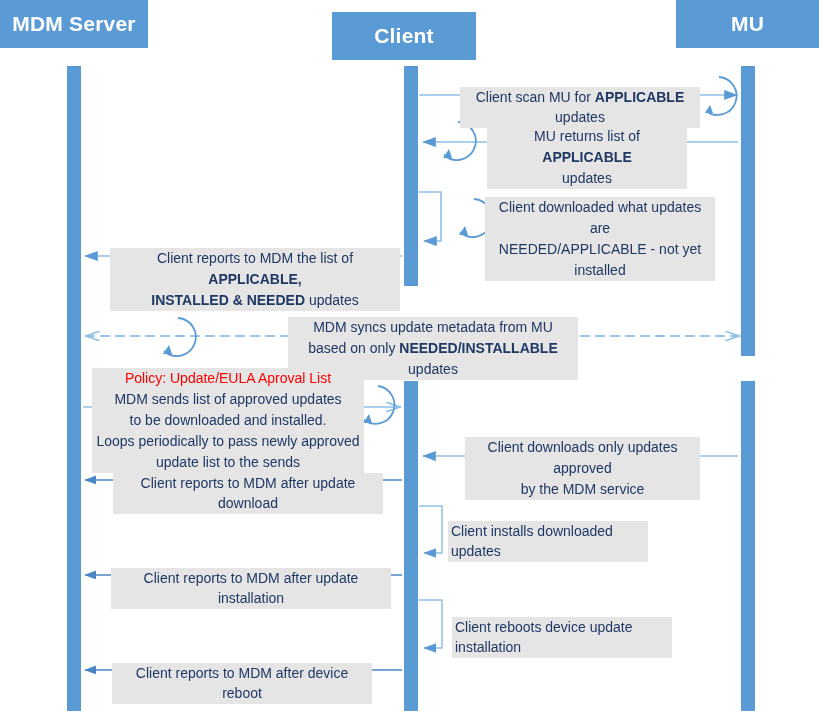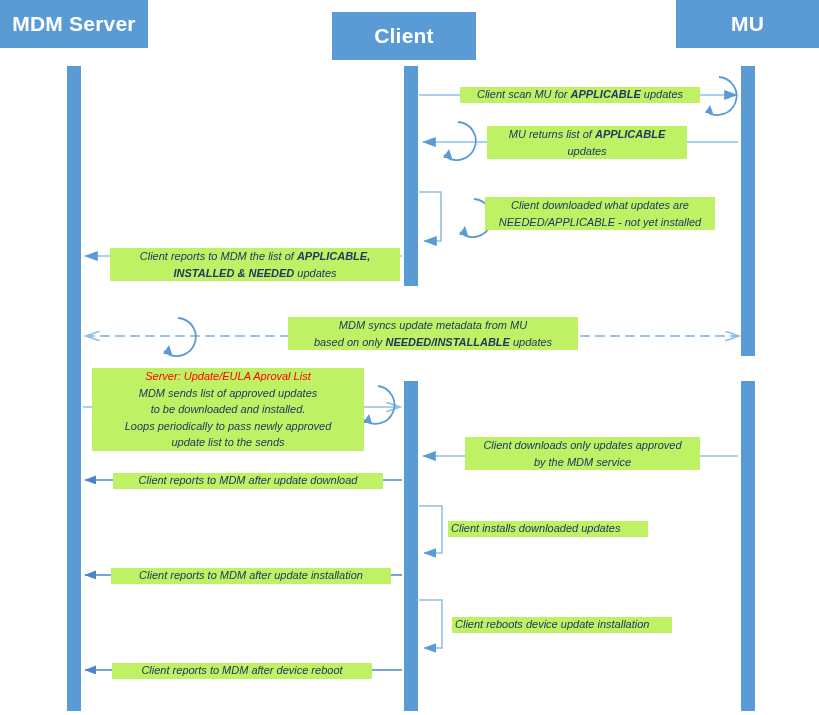--- a/index.html
+++ b/index.html
@@ -30,29 +30,28 @@
     letter-spacing: 0.2px;
     box-sizing: border-box;
   }
   .lifeline {
     position: absolute;
     background: #5b9bd5;
     width: 14px;
   }
   .msg-label {
     position: absolute;
-    font-size: 11px;
+    font-size: 14px;
     color: #1f3864;
     line-height: 1.45;
     text-align: center;
-    background: #bef264;
+    background: #e5e5e5;
     padding: 0 3px;
     box-sizing: border-box;
     white-space: normal;
-    font-style: italic;
   }
   .msg-label b {
     font-weight: bold;
   }
   .policy-line {
     color: #ff0000;
     font-weight: normal;
   }
   svg.overlay {
     position: absolute;
@@ -190,21 +189,21 @@
 
   <div class="msg-label lbl-multi" style="left:110px; top:248px; width:290px;">
     <span>Client reports to MDM the list of </span><b>APPLICABLE,</b><br><b>INSTALLED &amp; NEEDED</b><span> updates</span>
   </div>
 
   <div class="msg-label lbl-multi" style="left:288px; top:317px; width:290px;">
     <span>MDM syncs update metadata from MU</span><br><span>based on only </span><b>NEEDED/INSTALLABLE</b><span> updates</span>
   </div>
 
   <div class="msg-label lbl-multi" style="left:92px; top:368px; width:272px;">
-    <span class="policy-line">Server: Update/EULA Aproval List</span><br><span>MDM sends list of approved updates</span><br><span>to be downloaded and installed.</span><br><span>Loops periodically to pass newly approved</span><br><span>update list to the sends</span>
+    <span class="policy-line">Policy: Update/EULA Aproval List</span><br><span>MDM sends list of approved updates</span><br><span>to be downloaded and installed.</span><br><span>Loops periodically to pass newly approved</span><br><span>update list to the sends</span>
   </div>
 
   <div class="msg-label lbl-multi" style="left:465px; top:417px; width:235px;margin-top:20px;">
     <span>Client downloads only updates approved</span><br><span>by the MDM service</span>
   </div>
 
   <div class="msg-label" style="left:113px; top:473px; width:270px;">
     <span>Client reports to MDM after update download</span>
   </div>
 

